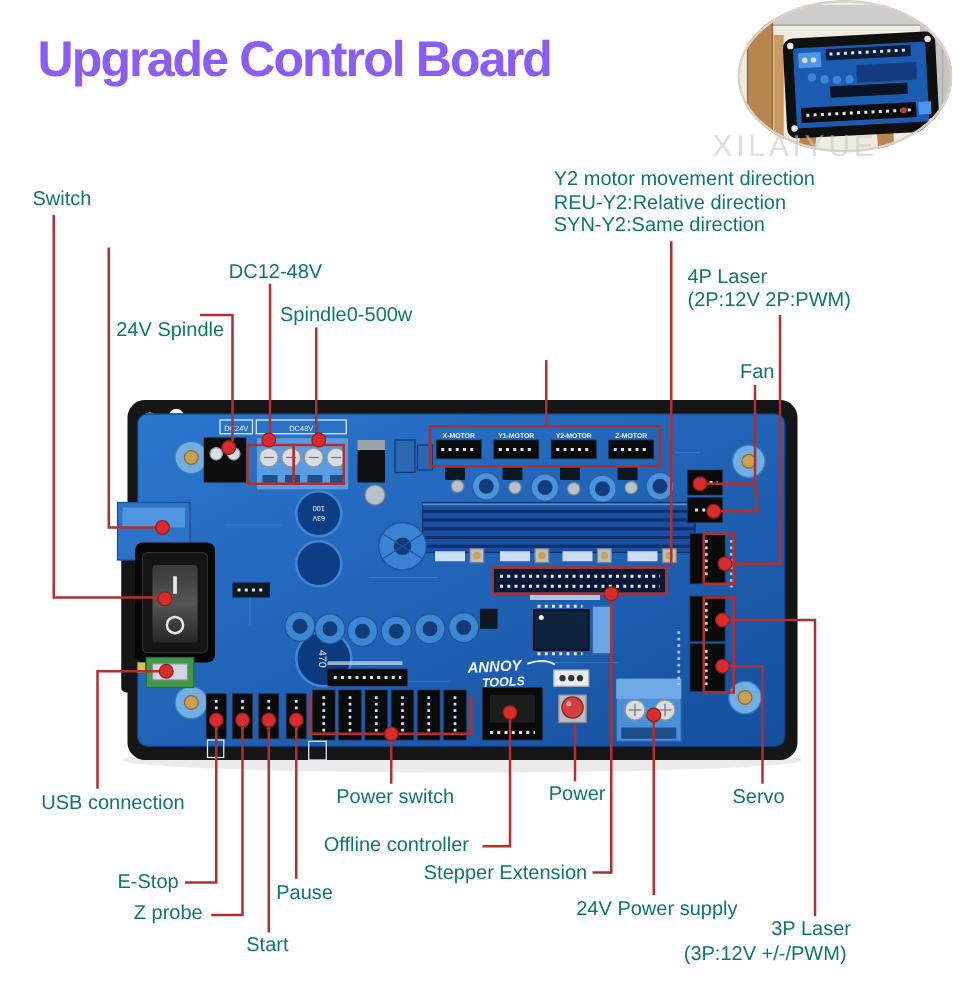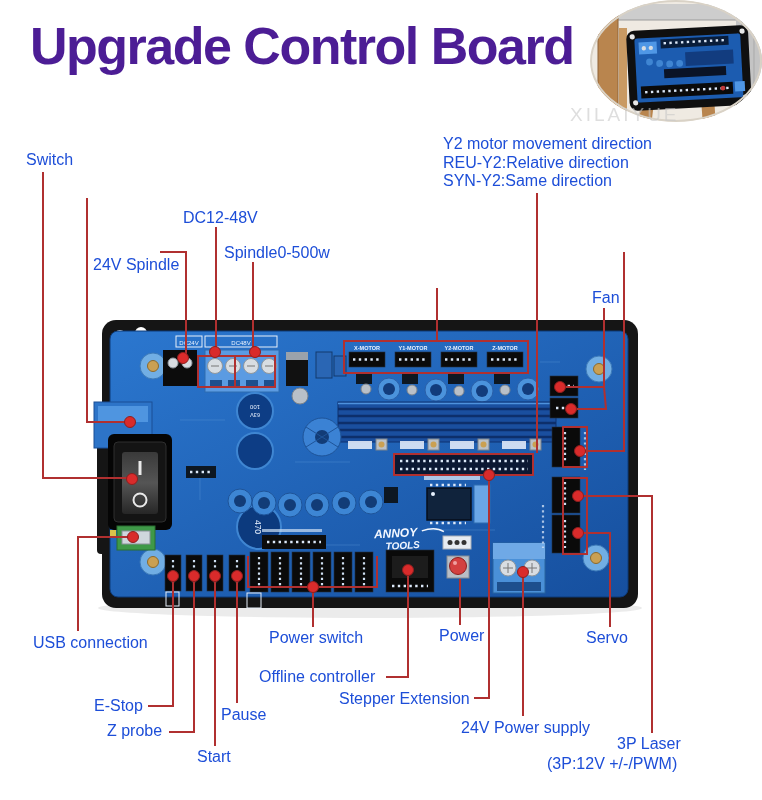--- a/index.html
+++ b/index.html
@@ -1,21 +1,21 @@
 <!DOCTYPE html>
 <html><head>
 <meta charset="utf-8">
 <style>
   html,body{margin:0;padding:0;background:#ffffff;}
   #page{position:relative;width:762px;height:800px;background:#ffffff;overflow:hidden;
         font-family:"Liberation Sans",sans-serif;}
-  .title{position:absolute;left:30px;top:16px;font-size:52px;font-weight:700;
-         letter-spacing:-1.5px;color:#4c1d95;white-space:nowrap;}
-  .lbl{position:absolute;font-size:16px;line-height:1.17;color:#1d4ed8;white-space:nowrap;}
-  .watermark{position:absolute;left:570px;top:104px;font-size:19px;font-weight:400;
+  .title{position:absolute;left:30px;top:26px;font-size:40px;font-weight:700;
+         letter-spacing:-1.5px;color:#8b5cf6;white-space:nowrap;}
+  .lbl{position:absolute;font-size:16px;line-height:1.17;color:#0f766e;white-space:nowrap;}
+  .watermark{position:absolute;left:570px;top:104px;font-size:24px;font-weight:400;
              color:#c9c9c9;opacity:.6;letter-spacing:3px;white-space:nowrap;}
   svg{position:absolute;left:0;top:0;}
   .rl{stroke:#b03030;stroke-width:2;fill:none;}
   .rbox{stroke:#b03030;stroke-width:2;fill:none;}
   .rdot{fill:#d92b2b;stroke:#8e1f1f;stroke-width:1;}
   .pind{stroke:#dce8f8;stroke-width:2.4;stroke-dasharray:2.4 3.4;fill:none;}
   .pindv{stroke:#cfdff2;stroke-width:2.2;stroke-dasharray:2.2 3;fill:none;}
   .conn{fill:#0a0a0a;stroke:#232f42;stroke-width:.6;}
   .silk{fill:#e9f2ff;}
   .screw{fill:#d8dde2;stroke:#8f979e;stroke-width:1;}
@@ -415,20 +415,24 @@
   <div class="lbl" style="left:183px;top:209px">DC12-48V</div>
   <div class="lbl" style="left:93px;top:256px">24V Spindle</div>
   <div class="lbl" style="left:224px;top:244px">Spindle0-500w</div>
 
   <div class="lbl" style="left:443px;top:135px">
     <div>Y2 motor movement direction</div>
     <div>REU-Y2:Relative direction</div>
     <div>SYN-Y2:Same direction</div>
   </div>
 
+  <div class="lbl" style="left:550px;top:213px">
+    <div>4P Laser</div>
+    <div>(2P:12V 2P:PWM)</div>
+  </div>
 
   <div class="lbl" style="left:592px;top:289px">Fan</div>
   <div class="lbl" style="left:33px;top:634px">USB connection</div>
   <div class="lbl" style="left:94px;top:697px">E-Stop</div>
   <div class="lbl" style="left:107px;top:722px">Z probe</div>
   <div class="lbl" style="left:197px;top:748px">Start</div>
   <div class="lbl" style="left:221px;top:706px">Pause</div>
   <div class="lbl" style="left:269px;top:629px">Power switch</div>
   <div class="lbl" style="left:259px;top:668px">Offline controller</div>
   <div class="lbl" style="left:439px;top:627px">Power</div>

